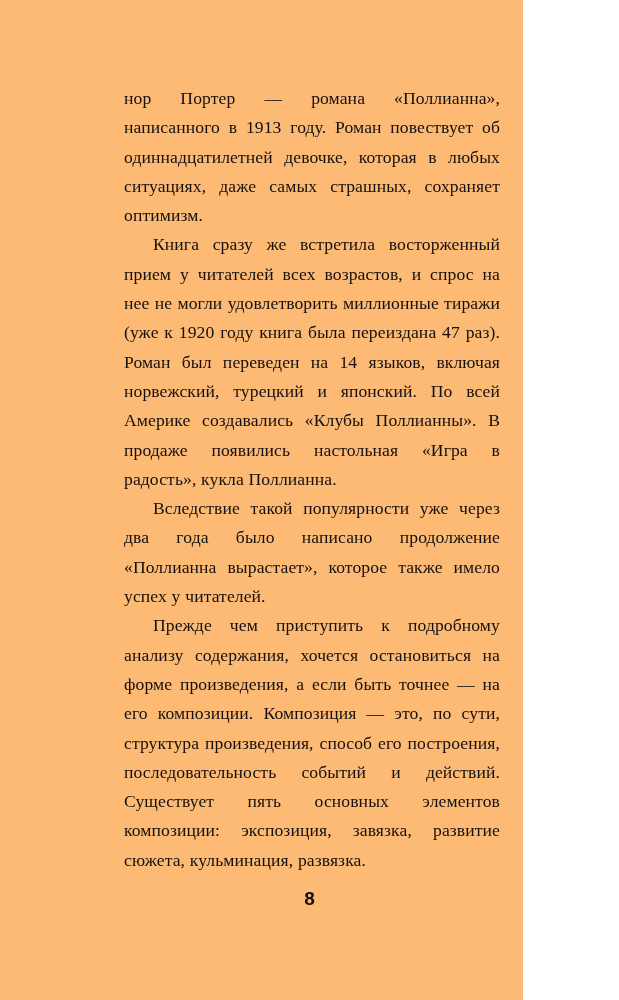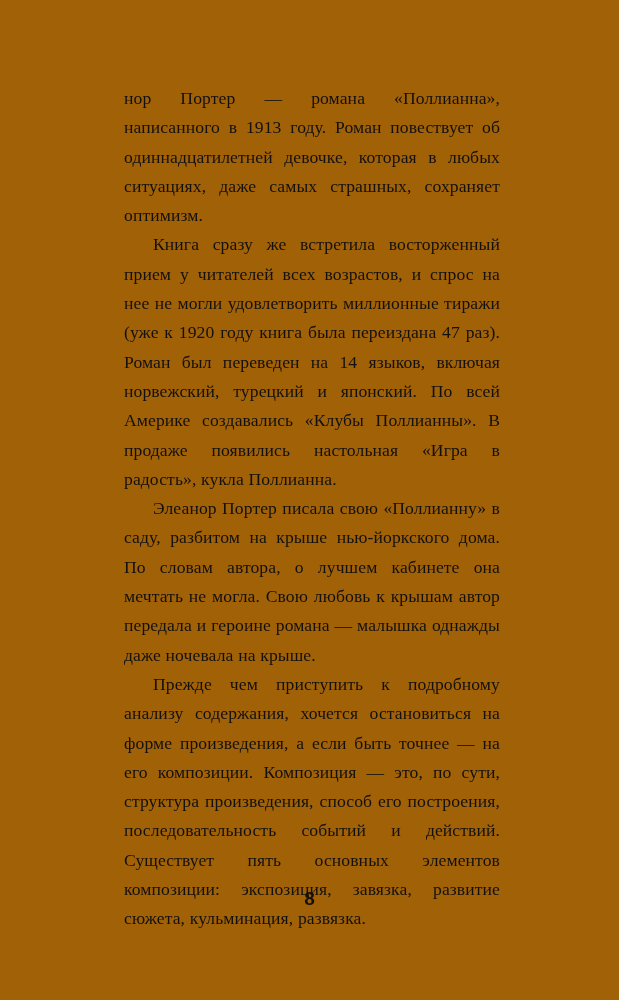--- a/index.html
+++ b/index.html
@@ -11,23 +11,23 @@
     width: 619px;
     height: 1000px;
     background: #ffffff;
     font-family: "Liberation Serif", "DejaVu Serif", serif;
     color: #14100f;
     overflow: hidden;
   }
 
   .page {
     position: relative;
-    width: 619px;
+    width: 523px;
     height: 1000px;
-    background: #a16207;
+    background: #fdba74;
     box-sizing: border-box;
   }
 
   .text-block {
     position: absolute;
     left: 124px;
     top: 84px;
     width: 376px;
   }
 
@@ -71,22 +71,22 @@
 <body>
 
 <div class="page">
 
   <div class="text-block">
 
     <p class="para cont">нор Портер — романа «Поллианна», написанного в 1913 году. Роман повествует об одиннадцатилетней девочке, которая в любых ситуациях, даже самых страшных, сохраняет оптимизм.</p>
 
     <p class="para">Книга сразу же встретила восторженный прием у читателей всех возрастов, и спрос на нее не могли удовлетворить миллионные тиражи (уже к 1920 году книга была переиздана 47 раз). Роман был переведен на 14 языков, включая норвежский, турецкий и японский. По всей Америке создавались «Клубы Поллианны». В продаже появились настольная «Игра в радость», кукла Поллианна.</p>
 
+    <p class="para">Вследствие такой популярности уже через два года было написано продолжение «Поллианна вырастает», которое также имело успех у читателей.</p>
 
-    <p class="para">Элеанор Портер писала свою «Поллианну» в саду, разбитом на крыше нью-йоркского дома. По словам автора, о лучшем кабинете она мечтать не могла. Свою любовь к крышам автор передала и героине романа — малышка однажды даже ночевала на крыше.</p>
 
     <p class="para"><span>Прежде чем приступить к подробному анализу содержания, хочется остановиться на форме произведения, а если быть точнее — на его композиции. </span><b class="bold">Композиция</b><span> — это, по сути, структура произведения, способ его построения, последовательность событий и действий. Существует пять основных элементов композиции: экспозиция, завязка, развитие сюжета, кульминация, развязка.</span></p>
 
   </div>
 
   <div class="folio">8</div>
 
 </div>
 
 </body></html>

